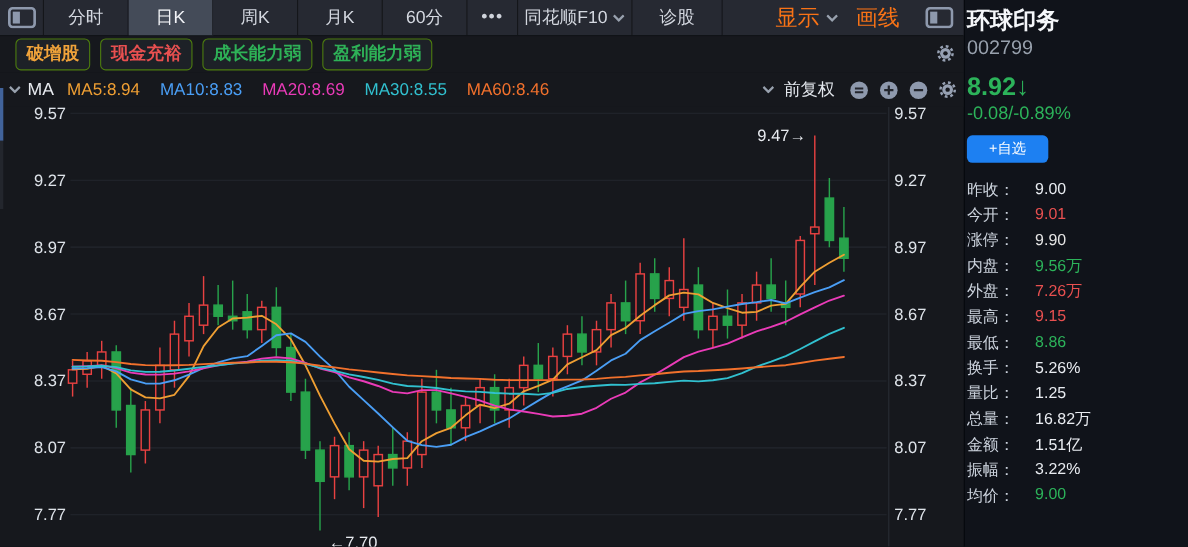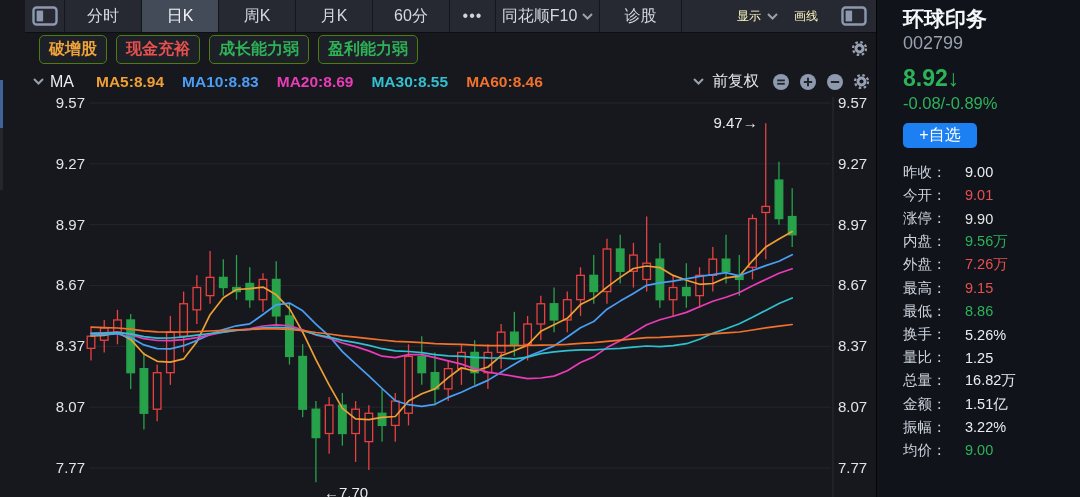--- a/index.html
+++ b/index.html
@@ -1,67 +1,67 @@
 <!DOCTYPE html>
 <html><head>
 <meta charset="utf-8">
 <style>
   * { margin:0; padding:0; box-sizing:border-box; }
   html,body { width:1080px; height:497px; overflow:hidden; background:#0d1016;
     font-family:"Liberation Sans","DejaVu Sans",sans-serif; }
   .app { position:relative; width:1080px; height:497px; display:flex; background:#16181d; }
-  .chart-region { position:relative; width:876px; height:497px; background:#16181d;padding-left:25px; }
+  .chart-region { position:relative; width:876px; height:497px; background:#16181d; }
 
   
   .toolbar { display:flex; align-items:stretch; height:33px; background:#262932;
     border-bottom:1px solid #0c0e12; }
   .tool-cell { display:flex; align-items:center; justify-content:center;
     border-right:1px solid #14161a; color:#d4d8e0; font-size:16px; cursor:default; }
   .icon-cell { width:40px; border-right:1px solid #14161a; }
   .tab { width:77px; }
   .tab.active { background:#444b58; color:#f2f4f8; }
   .tab-more { width:46px; letter-spacing:1px; color:#cfd3db; }
   .tab-f10 { width:104px; gap:5px; }
   .tab-zhengu { width:82px; }
   .toolbar-spacer { flex:1; border-right:none; }
-  .tb-right { display:flex; align-items:center; gap:6px; padding:0 8px; color:#fef9c3; font-size:12px; }
+  .tb-right { display:flex; align-items:center; gap:6px; padding:0 8px; color:#f97316; font-size:20px; }
   .chev { width:11px; height:7px; }
   .chev polyline { fill:none; stroke:#98a1ae; stroke-width:2; }
   .panel-toggle { width:26px; height:20px; }
 
   
   .tag-row { display:flex; align-items:center; height:33px; background:#16181d; padding-left:14px; gap:9px; position:relative; }
   .tag { font-size:16px; font-weight:bold; padding:3px 9px; background:#1d2127;
     border:1px solid #4d7c0f; border-radius:5px; }
   .tag-row .gear-right { position:absolute; right:8px; top:7px; }
 
   
   .ma-bar { display:flex; align-items:center; height:31px; background:#16181d; padding:0 8px; position:relative; }
   .ma-label { color:#e8ebf0; font-size:16px; margin:0 4px 0 6px; }
-  .ma-items { display:flex; gap:18px; margin-left:18px;font-weight:bold; }
+  .ma-items { display:flex; gap:18px; margin-left:8px; }
   .ma-item { font-size:15.5px; }
   .ma-right { position:absolute; right:6px; top:0; height:31px; display:flex; align-items:center; gap:9px; }
   .adjust-label { color:#e4e8ee; font-size:15.5px; margin-right:4px; }
   .circle-icon { width:18px; height:18px; }
 
   
   .plot-wrap { position:relative; width:876px; height:400px; }
   svg.kchart { display:block; }
   .edge-strip-blue { position:absolute; left:0; top:80px; width:3px; height:48px; background:#41639b; }
   .edge-strip-gray { position:absolute; left:0; top:128px; width:3px; height:62px; background:#23262d; }
 
   
   .side-panel { width:240px; height:497px; background:#10131a; border-left:1px solid #04060a;
-    padding:6px 10px 0 26px; color:#e9ecf1; }
+    padding:6px 10px 0 2px; color:#e9ecf1; }
   .stock-name { font-size:21px; font-weight:bold; color:#f5f7fa; line-height:1.25; }
   .stock-code { font-size:18px; color:#98a1ad; line-height:1.3; }
   .price-line { margin-top:9px; font-size:23px; font-weight:bold; color:#2cb35a; }
   .change-line { margin-top:2px; font-size:16.5px; color:#2cb35a; }
   .watch-btn { margin-top:10px; width:74px; height:25px; background:#1d80f2; color:#fff;
-    font-size:16px; border:none; border-radius:5px; display:flex; align-items:center;
+    font-size:13px; border:none; border-radius:5px; display:flex; align-items:center;
     justify-content:center; cursor:pointer; }
   .stats { margin-top:13px; }
   .stat-row { display:flex; height:23.2px; align-items:center; font-size:14.5px; }
   .stat-label { color:#ccd3dd; width:62px; }
   .stat-label::after { content:"："; }
   .stat-value { }
 </style>
 </head>
 <body>
 

